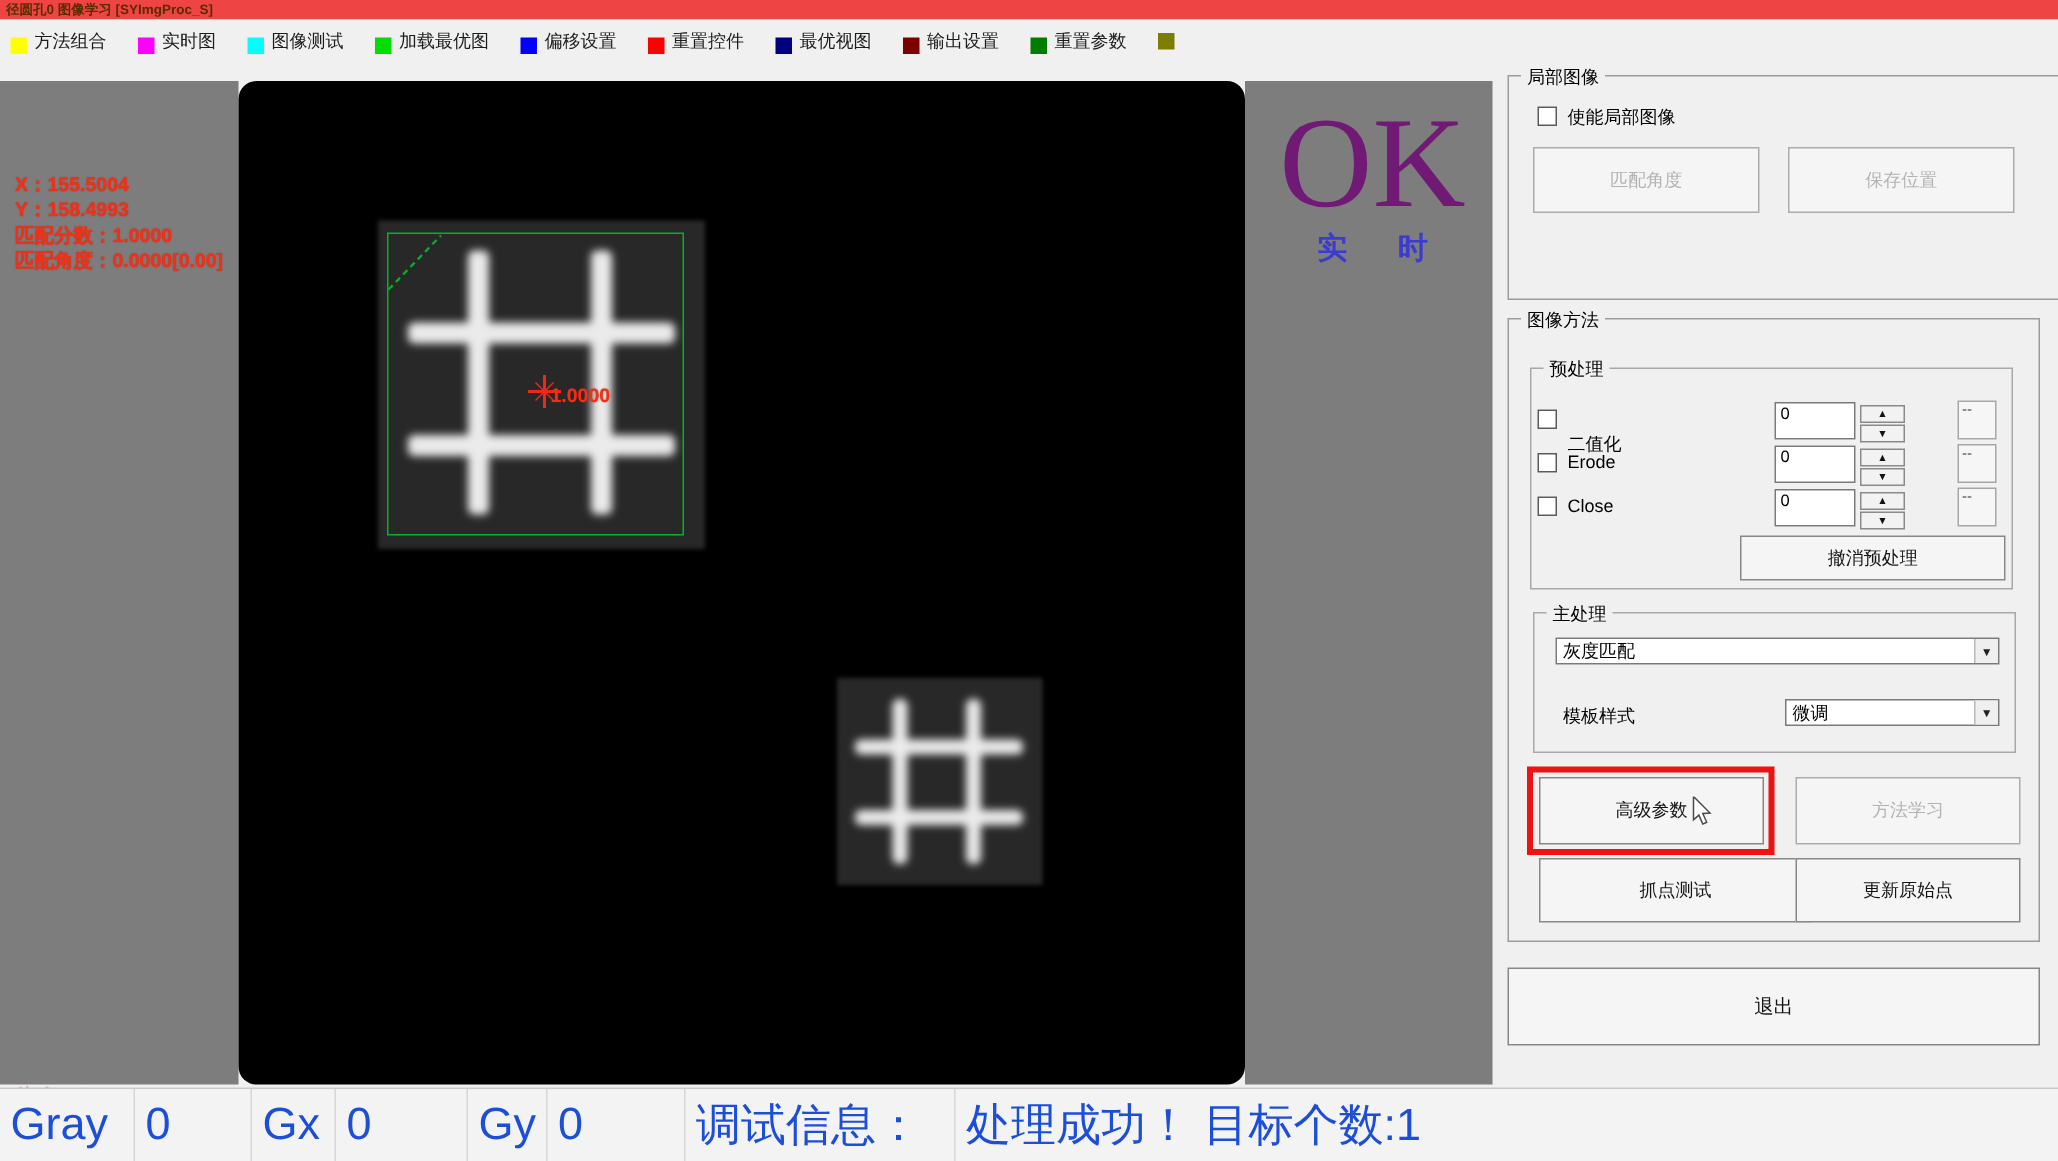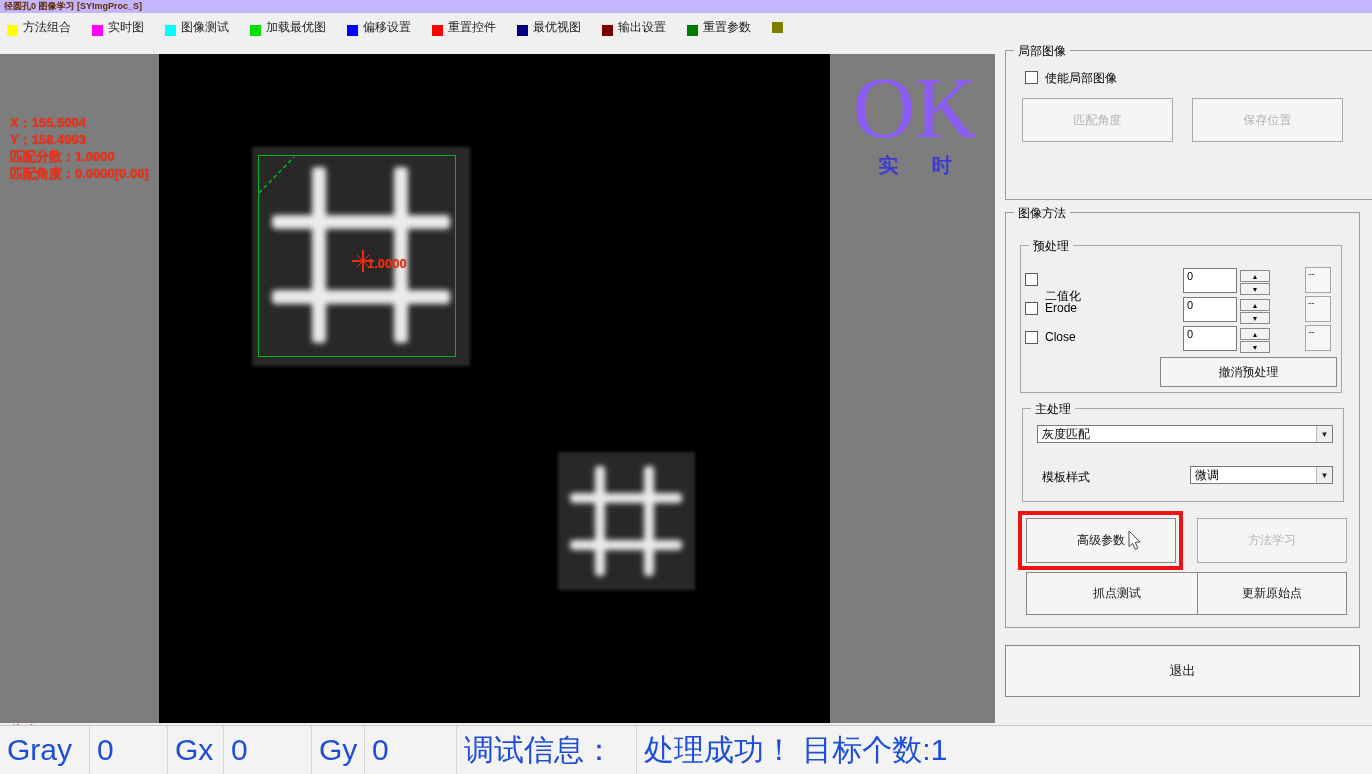--- a/index.html
+++ b/index.html
@@ -2,42 +2,42 @@
 <html><head>
 <meta charset="utf-8">
 <style>
   * { margin:0; padding:0; box-sizing:border-box; }
   html,body { width:1372px; height:774px; overflow:hidden; background:#f0f0f0;
               font-family:"Liberation Sans","DejaVu Sans",sans-serif; }
   .abs { position:absolute; }
 
   
   #titlebar { position:absolute; left:0; top:0; width:1372px; height:13px;
-              background:#c4b5fd; color:#5c2c00; font-size:9px; font-weight:bold;
+              background:#ef4444; color:#5c2c00; font-size:9px; font-weight:bold;
               line-height:13px; padding-left:4px; }
   #toolbar { position:absolute; left:0; top:13px; width:1372px; height:28px;
              background:#f0f0f0; display:flex; align-items:center; gap:21px; padding-left:7px; }
   .tb-item { display:flex; align-items:flex-end; gap:5px; font-size:12px; color:#1c1c1c; }
   .swatch { width:11px; height:11px; display:inline-block; }
 
   
   #main-bg { position:absolute; left:0; top:41px; width:1372px; height:684px; background:#f0f0f0; }
   #gray-left  { position:absolute; left:0;    top:54px; width:159px; height:669px; background:#7d7d7d; }
-  #canvas     { position:absolute; left:159px; top:54px; width:671px; height:669px; background:#000; }
+  #canvas     { position:absolute; left:159px; top:54px; width:671px; height:669px; background:#000;border-radius:12px; }
   #gray-right { position:absolute; left:830px; top:54px; width:165px; height:669px; background:#7d7d7d; }
 
   .overlay-red { color:#f03018; font-size:13px; font-weight:bold; line-height:17px;
                  text-shadow:0 0 1px rgba(190,30,0,.75); white-space:pre; }
   #overlay-top { position:absolute; left:10px; top:60px; }
   #overlay-bottom { position:absolute; left:10px; top:668px; }
 
   #ok-text { position:absolute; left:835px; top:60px; width:160px; height:96px;
              display:flex; align-items:center; justify-content:center;
              font-family:"Liberation Serif","DejaVu Serif",serif;
-             font-size:86px; color:#8b5cf6; }
+             font-size:86px; color:#701a75; }
   #mode-text { position:absolute; left:835px; top:152px; width:160px; text-align:center;
                font-size:20px; font-weight:bold; color:#3b3bd0; letter-spacing:14px;
                text-indent:14px; }
 
   
   .tpl-square { position:absolute; background:#282828; filter:blur(1.5px); }
   .bar { position:absolute; background:#ebebeb; border-radius:4px; filter:blur(2.5px); }
   #green-rect { position:absolute; left:258px; top:155px; width:198px; height:202px;
                 border:1px solid #00b422; }
 

